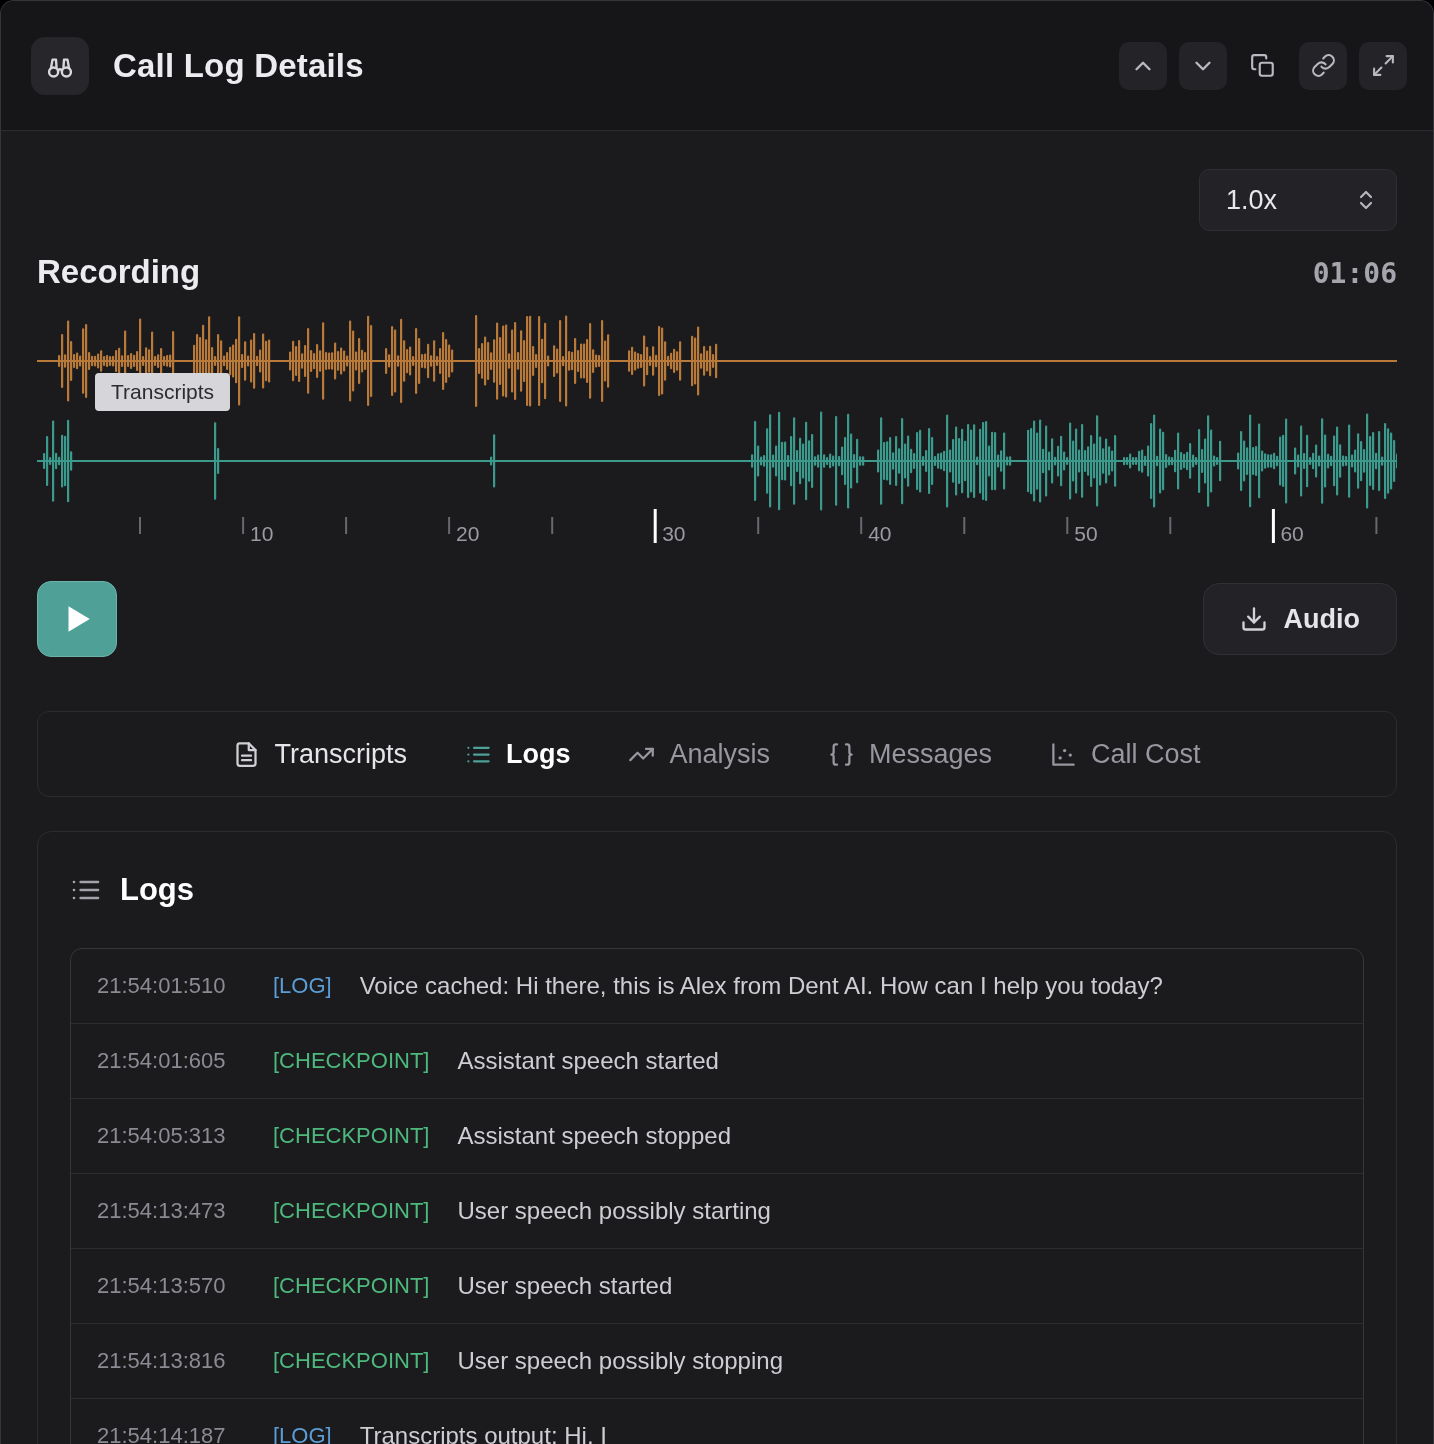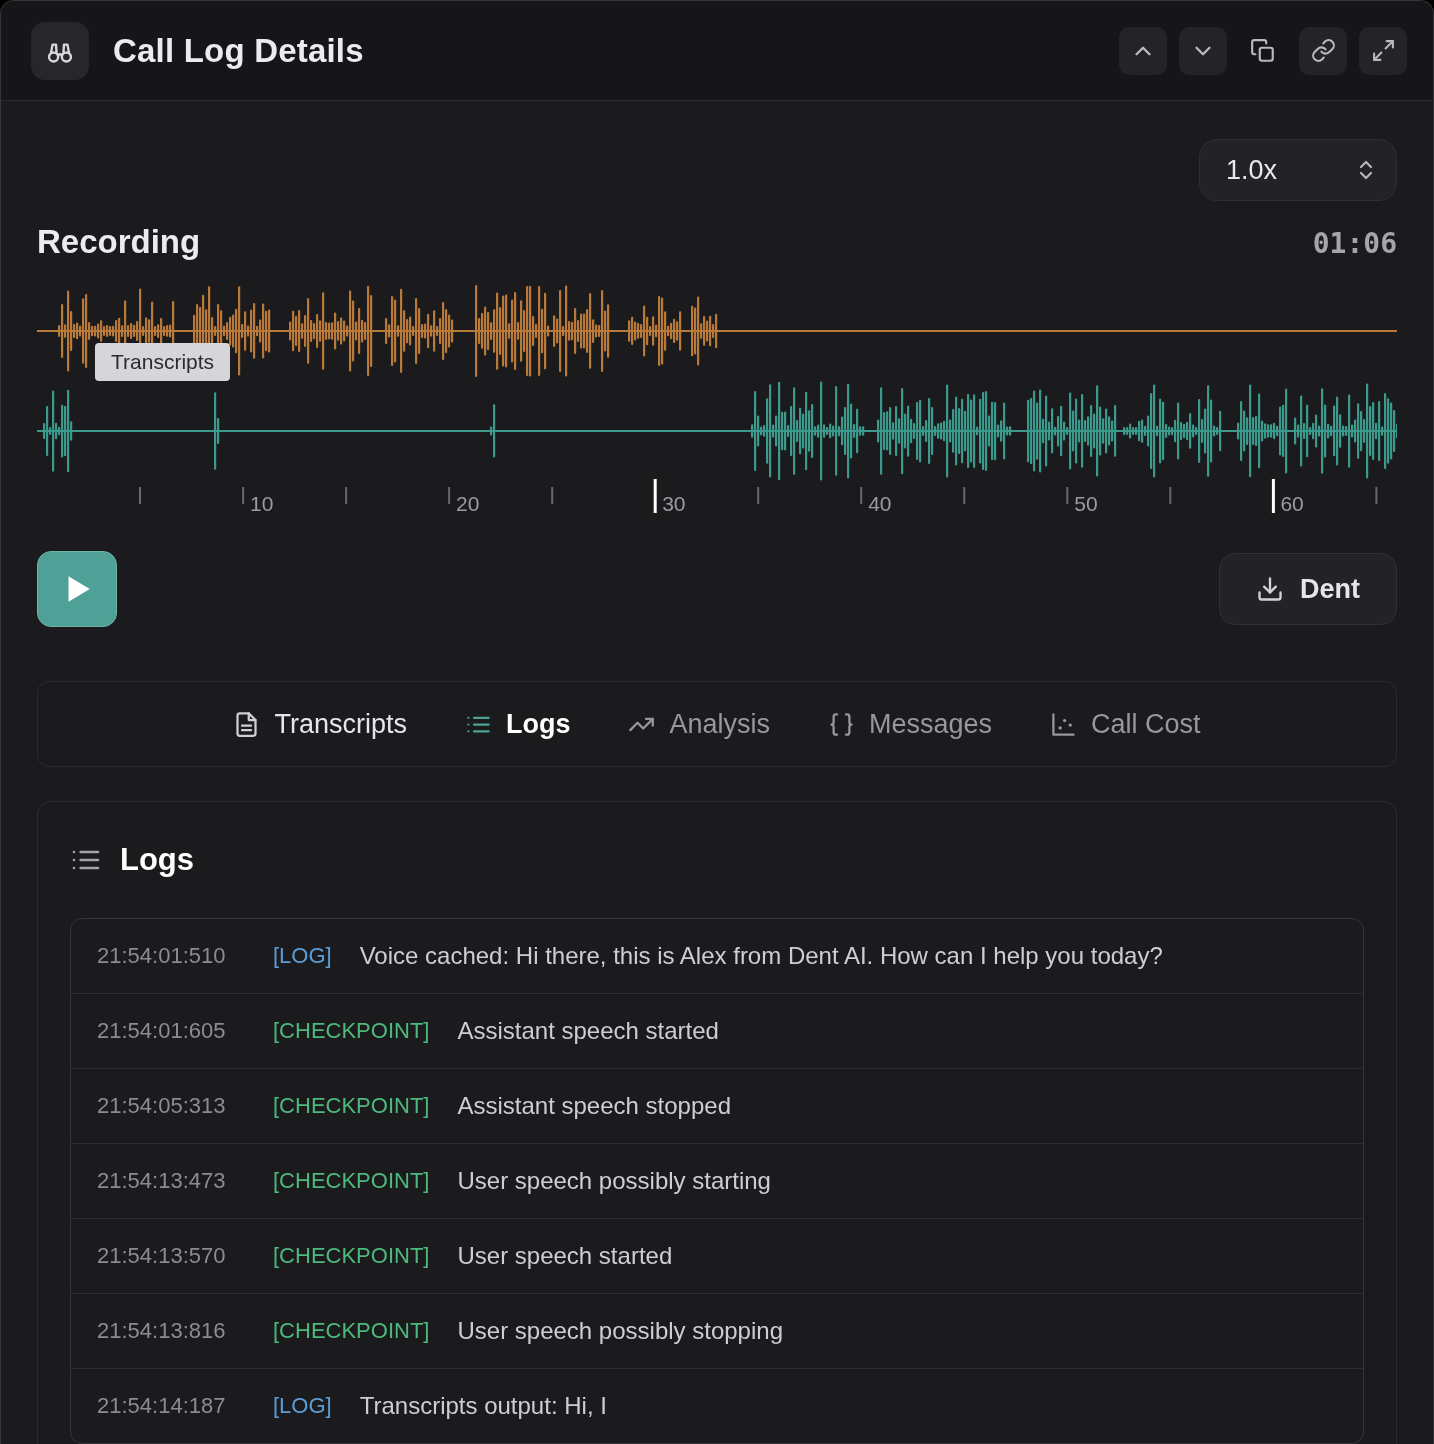--- a/index.html
+++ b/index.html
@@ -17,21 +17,21 @@
     width: 1434px;
     height: 1444px;
     background: #1b1b1e;
     border: 1px solid #34343a;
     border-bottom: none;
     border-radius: 14px 14px 0 0;
     overflow: hidden;
   }
   
   .topbar {
-    height: 100px;
+    height: 130px;
     background: #161619;
     border-bottom: 1px solid #2b2b30;
     display: flex;
     align-items: center;
     padding: 0 26px 0 30px;
     gap: 24px;
   }
   .logo-box {
     width: 58px; height: 58px;
     border-radius: 14px;
@@ -70,21 +70,21 @@
     white-space: nowrap;
   }
   
   .content { padding: 38px 36px 0; }
   .speed-row { display: flex; justify-content: flex-end; }
   .speed-select {
     display: flex; align-items: center; justify-content: space-between;
     width: 198px; height: 62px;
     background: #222227;
     border: 1px solid #2e2e34;
-    border-radius: 18px;
+    border-radius: 10px;
     padding: 0 18px 0 26px;
     color: #e8e8ec;
     font-size: 27px;
     font-family: inherit;
     cursor: pointer;
   }
   .speed-select .sel-caret { color: #b5b5bd; display: flex; }
   .recording-row {
     display: flex; justify-content: space-between; align-items: baseline;
     margin-top: 22px;
@@ -697,21 +697,21 @@
         </span>
       </button>
       <button class="audio-btn">
         <span class="aicon">
           <svg width="28" height="28" viewBox="0 0 24 24" fill="none" stroke="currentColor" stroke-width="2" stroke-linecap="round" stroke-linejoin="round">
               <path d="M21 15v4a2 2 0 0 1-2 2H5a2 2 0 0 1-2-2v-4"></path>
               <polyline points="7 10 12 15 17 10"></polyline>
               <line x1="12" y1="15" x2="12" y2="3"></line>
             </svg>
         </span>
-        <span>Dent</span>
+        <span>Audio</span>
       </button>
     </div>
 
     <nav class="tab-bar">
       <div class="tab-inner">
           <button class="tab hovered">
             <span class="ticon">
               <svg width="27" height="27" viewBox="0 0 24 24" fill="none" stroke="currentColor" stroke-width="2" stroke-linecap="round" stroke-linejoin="round">
                 <path d="M14 2H6a2 2 0 0 0-2 2v16a2 2 0 0 0 2 2h12a2 2 0 0 0 2-2V8z"></path>
                 <polyline points="14 2 14 8 20 8"></polyline>

